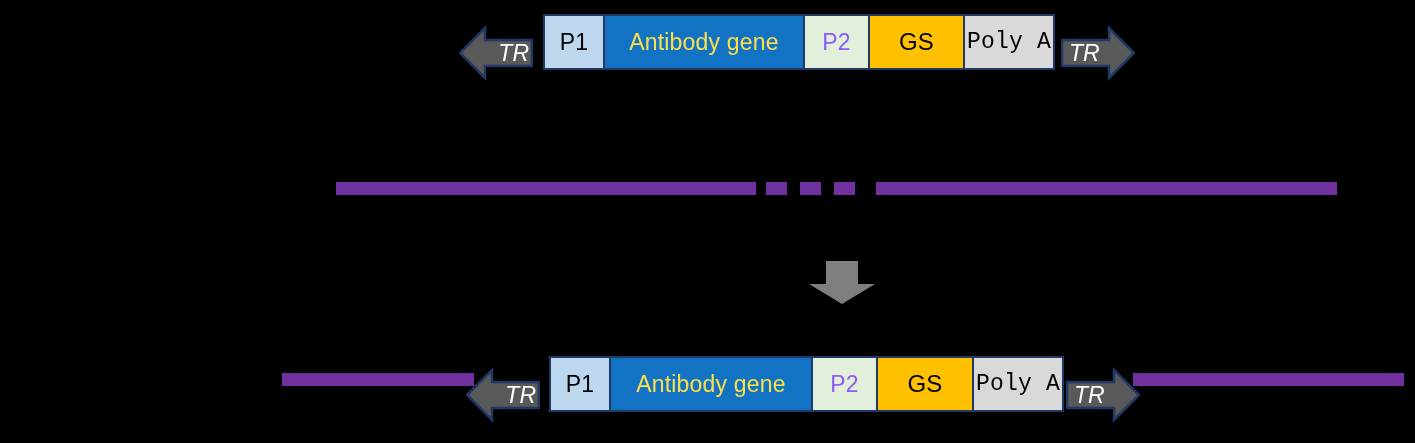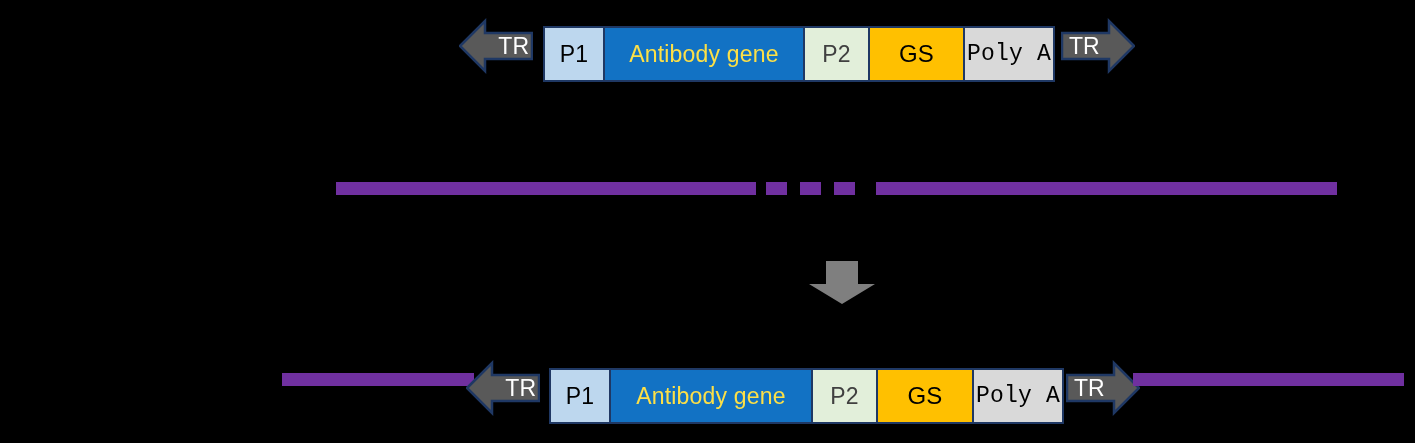--- a/index.html
+++ b/index.html
@@ -16,51 +16,52 @@
     font-family: "Liberation Sans", sans-serif;
   }
 
   
   .construct {
     position: absolute;
     height: 56px;
   }
   .construct .boxes {
     position: absolute;
-    top: 16px;
+    top: 4px;
     height: 56px;
     display: flex;
     align-items: stretch;
   }
   .gbox {
     box-sizing: border-box;
     border: 2px solid #1F3864;
     display: flex;
     align-items: center;
     justify-content: center;
     font-size: 23px;
     line-height: 1;
     white-space: nowrap;
     letter-spacing: 0.2px;
   }
   .gbox + .gbox { margin-left: -2px; }
 
   .gbox.p1      { background: #BDD7EE; color: #000000; }
   .gbox.gene    { background: #1272C4; color: #fde047; }
-  .gbox.p2      { background: #E2EFDA; color: #404040; }
+  .gbox.p2      { background: #E2EFDA; color: #8b5cf6; }
   .gbox.gs      { background: #FFC000; color: #000000;
                   font-family: Liberation Sans, sans-serif; font-size: 24px; }
   .gbox.polya   { background: #D9D9D9; color: #000000; font-family: Liberation Mono, monospace; }
 
   
   .tr {
     position: absolute;
-    top: 8px;
+    top: 15px;
     width: 74px;
     height: 56px;
+    font-style: italic;
   }
   .tr svg { display: block; width: 74px; height: 56px; }
   .tr .trlabel {
     position: absolute;
     top: 0;
     height: 56px;
     display: flex;
     align-items: center;
     font-size: 23px;
     color: #FFFFFF;

